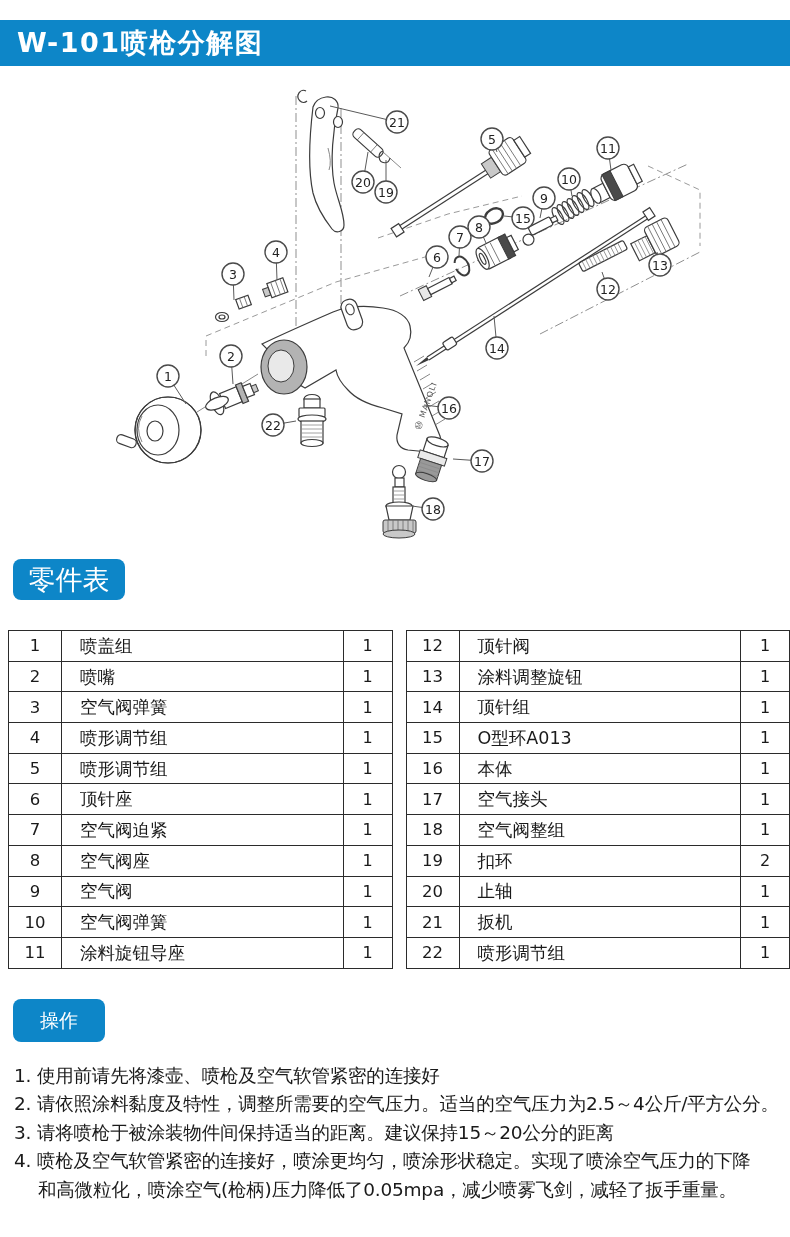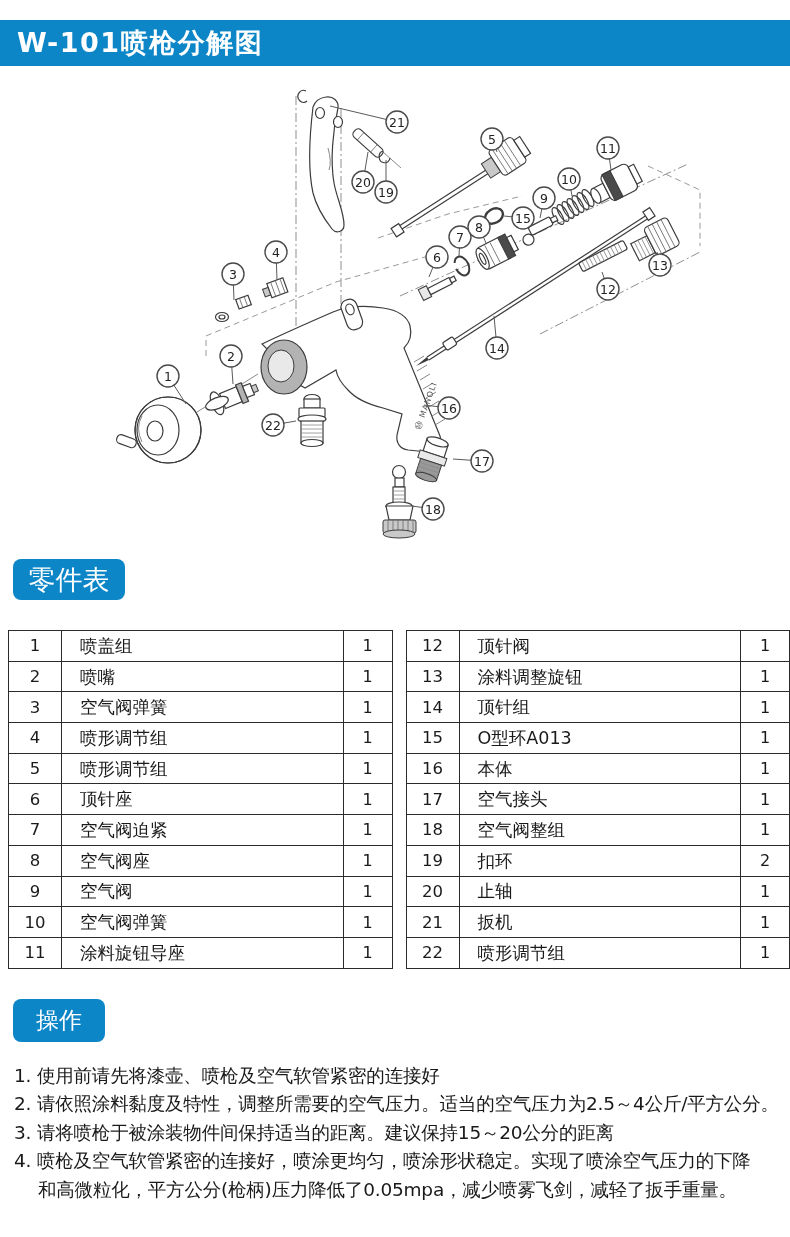--- a/index.html
+++ b/index.html
@@ -2,21 +2,21 @@
 <html style="--accent: #0d86c8;"><head>
 <meta charset="utf-8">
 <style>
   html,body{margin:0;padding:0;background:#fff;}
   body{width:790px;height:1237px;position:relative;font-family:"DejaVu Sans","Liberation Sans",sans-serif;color:#1a1a1a;overflow:hidden;}
   .titlebar{position:absolute;top:20px;left:0;right:0;height:46px;background:var(--accent,#0d86c8);color:#fff;
     font-size:27px;font-weight:bold;line-height:46px;padding-left:17px;letter-spacing:1.5px;box-sizing:border-box;}
   .diagram-wrap{position:absolute;top:55px;left:0;width:790px;height:500px;}
   .chip{position:absolute;left:13px;background:var(--accent,#0d86c8);color:#fff;border-radius:8px;text-align:center;font-weight:500;}
   .chip.parts{top:559px;width:112px;height:41px;line-height:41px;font-size:27px;}
-  .chip.op{top:999px;width:92px;height:43px;line-height:43px;font-size:23px;}
+  .chip.op{top:999px;width:92px;height:43px;line-height:43px;font-size:19px;}
   .tables{position:absolute;top:630px;left:8px;display:flex;gap:13px;}
   table{border-collapse:collapse;table-layout:fixed;}
   td{border:1px solid #2b2b2b;height:29.7px;padding:0;font-size:17.5px;overflow:hidden;white-space:nowrap;}
   td.no{width:54px;text-align:center;font-size:16.5px;}
   td.nm{width:273px;padding-left:18px;}
   td.qty{width:50px;text-align:center;font-size:16px;}
   .steps{position:absolute;top:1062px;left:14px;width:770px;font-size:18.5px;line-height:28.4px;letter-spacing:-0.2px;}
   .step-line{white-space:nowrap;}
   .step-line.cont{padding-left:24px;}
   
@@ -466,14 +466,14 @@
     </table>
 </div>
 
 <div class="chip op">操作</div>
 
 <div class="steps">
     <div class="step-line"><span>1. </span><span>使用前请先将漆壶、喷枪及空气软管紧密的连接好</span></div>
     <div class="step-line"><span>2. </span><span>请依照涂料黏度及特性，调整所需要的空气压力。适当的空气压力为2.5～4公斤/平方公分。</span></div>
     <div class="step-line"><span>3. </span><span>请将喷枪于被涂装物件间保持适当的距离。建议保持15～20公分的距离</span></div>
     <div class="step-line"><span>4. </span><span>喷枪及空气软管紧密的连接好，喷涂更均匀，喷涂形状稳定。实现了喷涂空气压力的下降</span></div>
-    <div class="step-line cont">和高微粒化，平方公分(枪柄)压力降低了0.05mpa，减少喷雾飞剑，减轻了扳手重量。</div>
+    <div class="step-line cont">和高微粒化，喷涂空气(枪柄)压力降低了0.05mpa，减少喷雾飞剑，减轻了扳手重量。</div>
   </div>
 
 </body></html>

